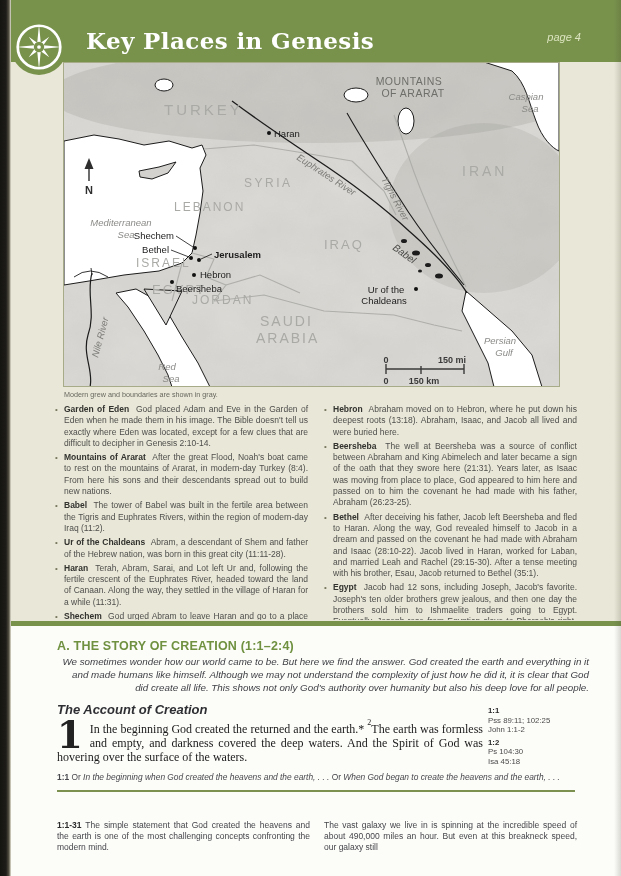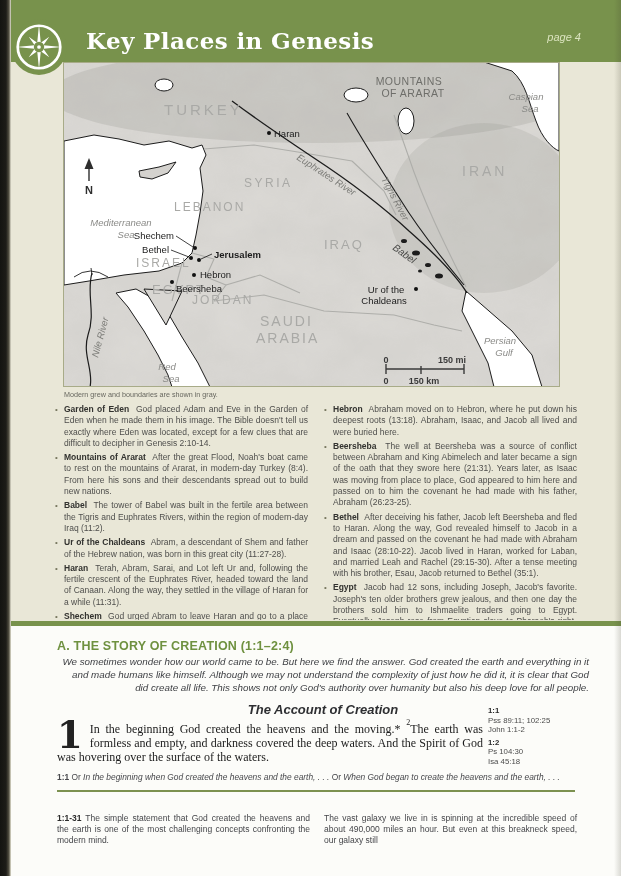--- a/index.html
+++ b/index.html
@@ -41,34 +41,34 @@
   .kp-name { font-weight:700; color:#32322f; }
 
   
   #section-divider { position:absolute; left:11px; top:621px; width:610px; height:5px; background:#78924c; }
 
   
   #creation-section { position:absolute; left:11px; top:626px; width:610px; height:250px;
                       background:#fcfcf9; padding:13px 32px 0 46px; }
   #section-heading { color:#6f9140; font-size:12.5px; font-weight:700; letter-spacing:0.2px; }
   #section-intro { margin-top:3px; font-style:italic; font-size:9.8px; line-height:12.8px; color:#3d3f43;text-align:right; }
-  #account-heading { margin-top:8px; font-style:italic; font-weight:700; font-size:13px; color:#2e2f32;text-align:center; }
+  #account-heading { margin-top:8px; font-style:italic; font-weight:700; font-size:13px; color:#2e2f32; }
   #verse-block { margin-top:2px; width:426px; font-family:"Liberation Serif", serif;
                  font-size:12px; line-height:13.8px; color:#1b1b1b; text-align:justify; }
   #chapter-number { float:left; font-family:"DejaVu Serif", serif; font-weight:700;
                     font-size:37px; line-height:27px; padding:3px 7px 0 0; color:#222; }
   .verse-num { font-size:8px; position:relative; top:-3.5px; }
   #cross-refs { position:absolute; left:477px; top:80px; font-size:7.8px; line-height:9.5px; color:#4c4c4c; }
   .xref-ref { font-weight:700; color:#2e2e2e; }
   .xref-group2 { margin-top:3px; }
   #footnote { margin-top:7px; font-size:8.4px; line-height:10px; color:#47484c; width:520px; }
   #footnote .fn-ref { font-weight:700; }
   #footnote .fn-quote { font-style:italic; }
   #notes-rule { margin-top:8px; width:518px; height:2px; background:#7c9150; }
-  #study-notes { margin-top:21px; width:520px; display:flex; gap:14px; }
+  #study-notes { margin-top:28px; width:520px; display:flex; gap:14px; }
   .note-col { flex:1; font-size:8.5px; line-height:11px; color:#45464a; text-align:justify; }
   .note-ref { font-weight:700; color:#2b2b2b; }
 </style>
 </head>
 <body>
 
 <div id="page">
   <div id="spine"></div>
   <div id="right-edge"></div>
 
@@ -210,21 +210,21 @@
       <div class="kp-item">
           <span class="kp-bullet">•</span>
           <p><span class="kp-name">Mountains of Ararat</span>&nbsp;&nbsp;<span>After the great Flood, Noah's boat came to rest on the mountains of Ararat, in modern-day Turkey (8:4). From here his sons and their descendants spread out to build new nations.</span></p>
         </div>
       <div class="kp-item">
           <span class="kp-bullet">•</span>
           <p><span class="kp-name">Babel</span>&nbsp;&nbsp;<span>The tower of Babel was built in the fertile area between the Tigris and Euphrates Rivers, within the region of modern-day Iraq (11:2).</span></p>
         </div>
       <div class="kp-item">
           <span class="kp-bullet">•</span>
-          <p><span class="kp-name">Ur of the Chaldeans</span>&nbsp;&nbsp;<span>Abram, a descendant of Shem and father of the Hebrew nation, was born in this great city (11:27-28).</span></p>
+          <p><span class="kp-name">Ur of the Chaldeans</span>&nbsp;&nbsp;<span>Abram, a descendant of Shem and father of the Hebrew nation, was born in this great city (11:11-28).</span></p>
         </div>
       <div class="kp-item">
           <span class="kp-bullet">•</span>
           <p><span class="kp-name">Haran</span>&nbsp;&nbsp;<span>Terah, Abram, Sarai, and Lot left Ur and, following the fertile crescent of the Euphrates River, headed toward the land of Canaan. Along the way, they settled in the village of Haran for a while (11:31).</span></p>
         </div>
       <div class="kp-item">
           <span class="kp-bullet">•</span>
           <p><span class="kp-name">Shechem</span>&nbsp;&nbsp;<span>God urged Abram to leave Haran and go to a place where he would become the father of a great nation (12:1-2). So Abram, Sarai, and Lot traveled to the land of Canaan and settled near a city called Shechem (12:6).</span></p>
         </div>
     </div>
@@ -250,21 +250,21 @@
 
   <div id="section-divider"></div>
 
   <div id="creation-section">
     <div id="section-heading">A. THE STORY OF CREATION (1:1–2:4)</div>
     <p id="section-intro">We sometimes wonder how our world came to be. But here we find the answer. God created the earth and everything in it and made humans like himself. Although we may not understand the complexity of just how he did it, it is clear that God did create all life. This shows not only God's authority over humanity but also his deep love for all people.</p>
     <div id="account-heading">The Account of Creation</div>
 
     <div id="verse-block">
       <span id="chapter-number">1</span>
-      <span>In the beginning God created the heavens and the moving.*</span>
+      <span>In the beginning God created the returned and the earth.*</span>
       <sup class="verse-num">2</sup><span>The earth was formless and empty, and darkness covered the deep waters. And the Spirit of God was hovering over the surface of the waters.</span>
     </div>
 
     <div id="cross-refs">
       <div class="xref-ref">1:1</div>
       <div>Pss 89:11; 102:25</div>
       <div>John 1:1-2</div>
       <div class="xref-ref xref-group2">1:2</div>
       <div>Ps 104:30</div>
       <div>Isa 45:18</div>

